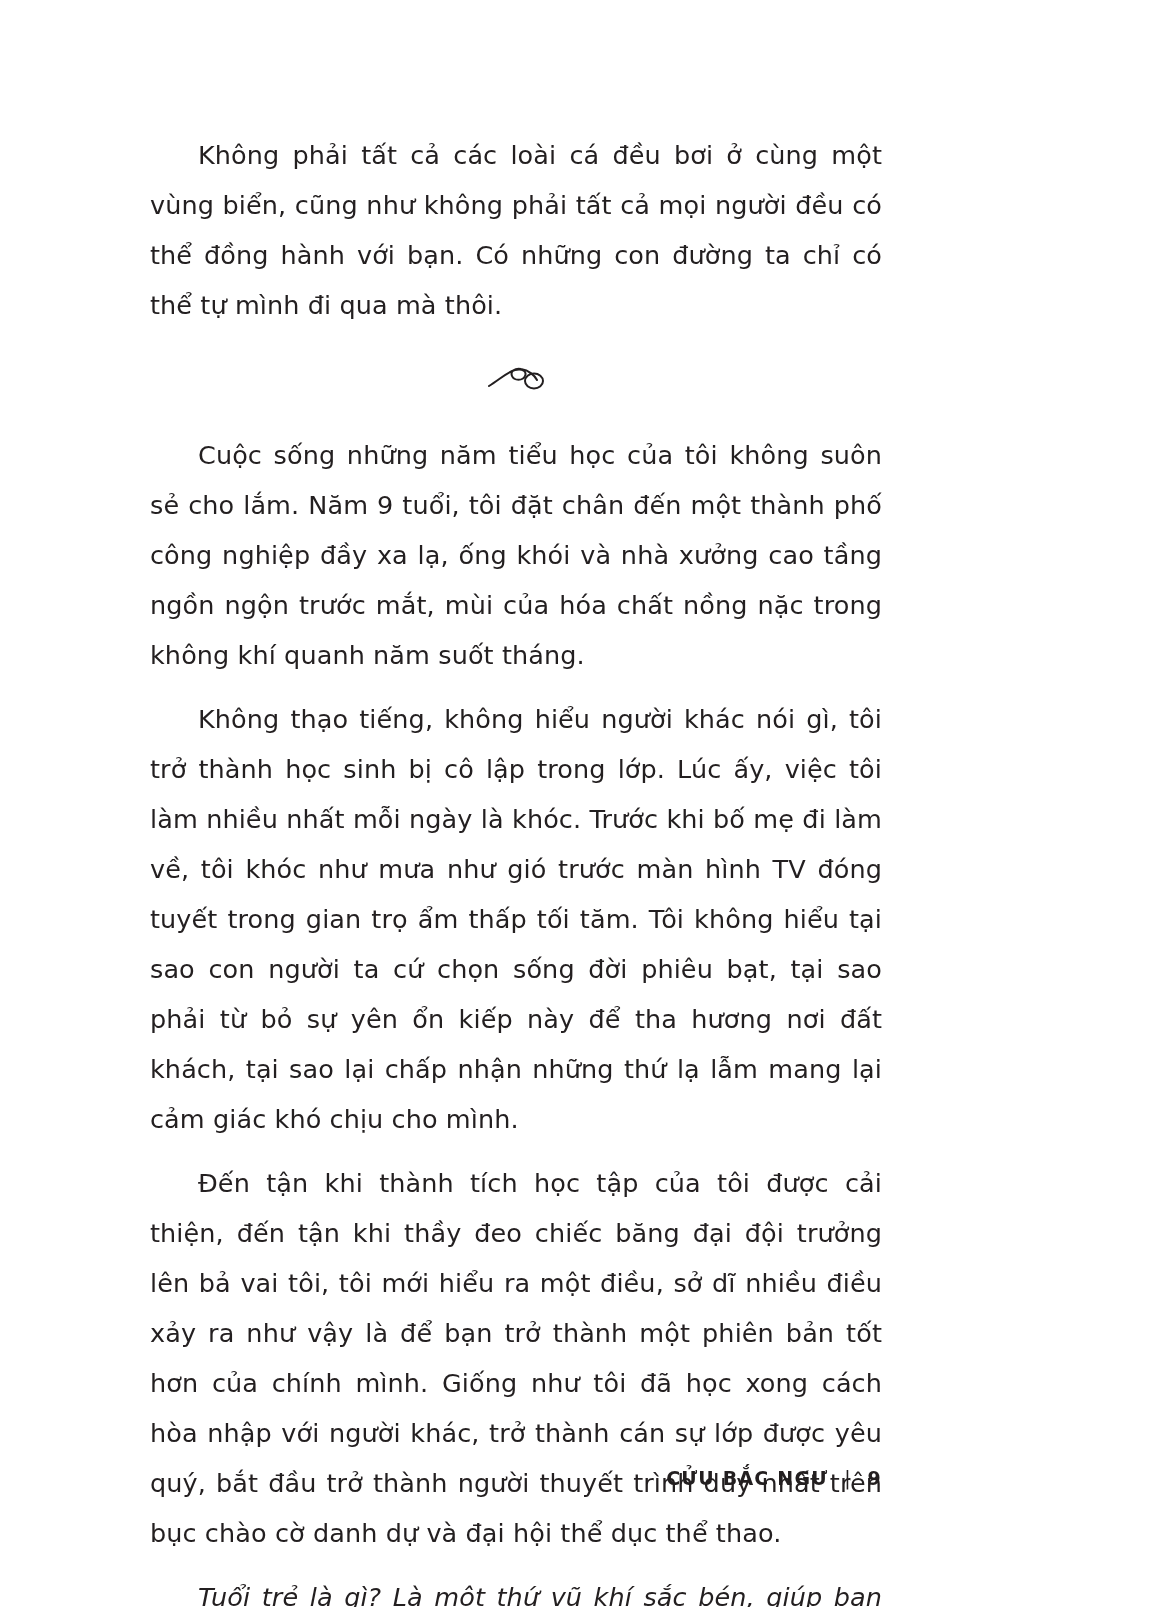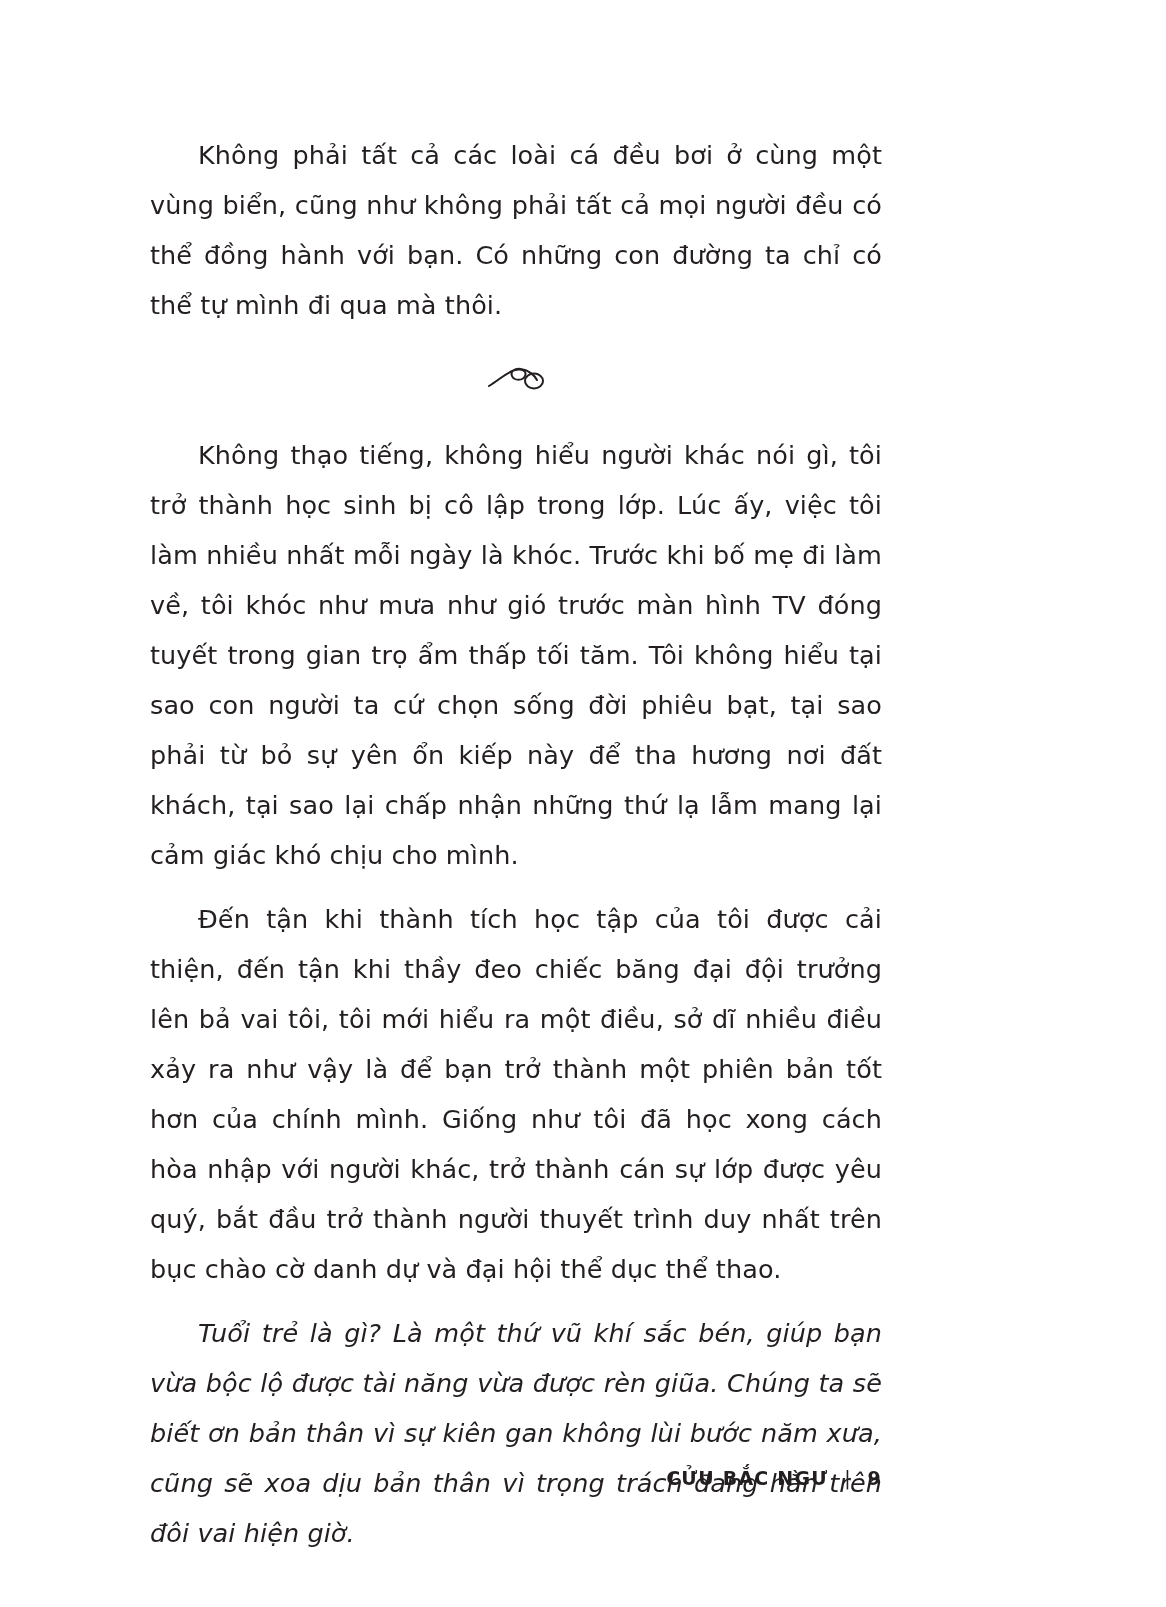--- a/index.html
+++ b/index.html
@@ -84,20 +84,21 @@
 
     <div class="divider">
       <span>
         <svg width="70" height="40" viewBox="0 0 70 40" xmlns="http://www.w3.org/2000/svg">
           <path d="M8 26 C 18 20, 26 12, 34 10 C 42 8, 46 12, 44 16 C 42 21, 33 21, 31 16 C 29 11, 34 8, 40 9 C 48 10, 54 16, 56 20" fill="none" stroke="#231f20" stroke-width="2" stroke-linecap="round"></path>
           <ellipse cx="53" cy="21" rx="9" ry="7.5" fill="none" stroke="#231f20" stroke-width="2"></ellipse>
         </svg>
       </span>
     </div>
 
+    <p class="para">Cuộc sống những năm tiểu học của tôi không suôn sẻ cho lắm. Năm 9 tuổi, tôi đặt chân đến một thành phố công nghiệp đầy xa lạ, ống khói và nhà xưởng cao tầng ngồn ngộn trước mắt, mùi của hóa chất nồng nặc trong không khí quanh năm suốt tháng.</p>
     <p class="para">Không thạo tiếng, không hiểu người khác nói gì, tôi trở thành học sinh bị cô lập trong lớp. Lúc ấy, việc tôi làm nhiều nhất mỗi ngày là khóc. Trước khi bố mẹ đi làm về, tôi khóc như mưa như gió trước màn hình TV đóng tuyết trong gian trọ ẩm thấp tối tăm. Tôi không hiểu tại sao con người ta cứ chọn sống đời phiêu bạt, tại sao phải từ bỏ sự yên ổn kiếp này để tha hương nơi đất khách, tại sao lại chấp nhận những thứ lạ lẫm mang lại cảm giác khó chịu cho mình.</p>
     <p class="para">Đến tận khi thành tích học tập của tôi được cải thiện, đến tận khi thầy đeo chiếc băng đại đội trưởng lên bả vai tôi, tôi mới hiểu ra một điều, sở dĩ nhiều điều xảy ra như vậy là để bạn trở thành một phiên bản tốt hơn của chính mình. Giống như tôi đã học xong cách hòa nhập với người khác, trở thành cán sự lớp được yêu quý, bắt đầu trở thành người thuyết trình duy nhất trên bục chào cờ danh dự và đại hội thể dục thể thao.</p>
     <p class="para">Tuổi trẻ là gì? Là một thứ vũ khí sắc bén, giúp bạn vừa bộc lộ được tài năng vừa được rèn giũa. Chúng ta sẽ biết ơn bản thân vì sự kiên gan không lùi bước năm xưa, cũng sẽ xoa dịu bản thân vì trọng trách đang hằn trên đôi vai hiện giờ.</p>
 
   </div>
 
   <div class="footer">
     <span>CỬU BẮC NGƯ</span>
     <span class="sep">|</span>
     <span class="pagenum">9</span>

